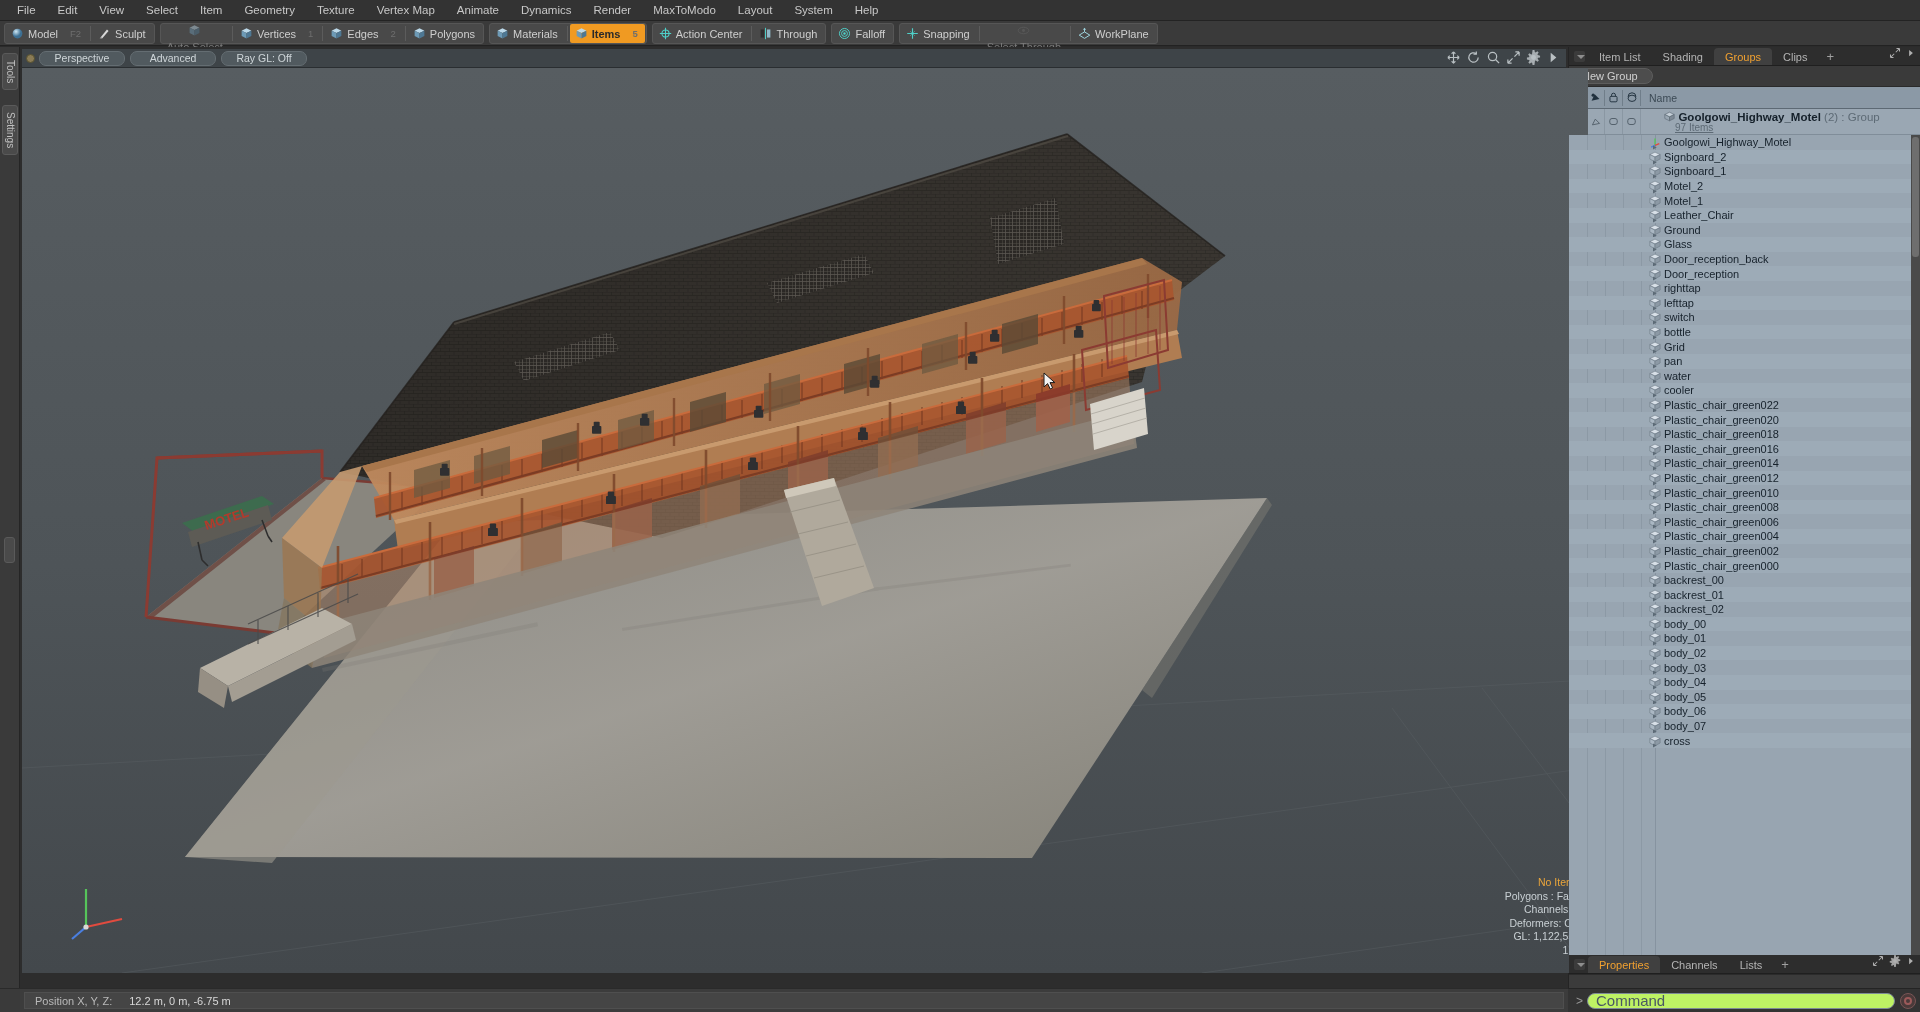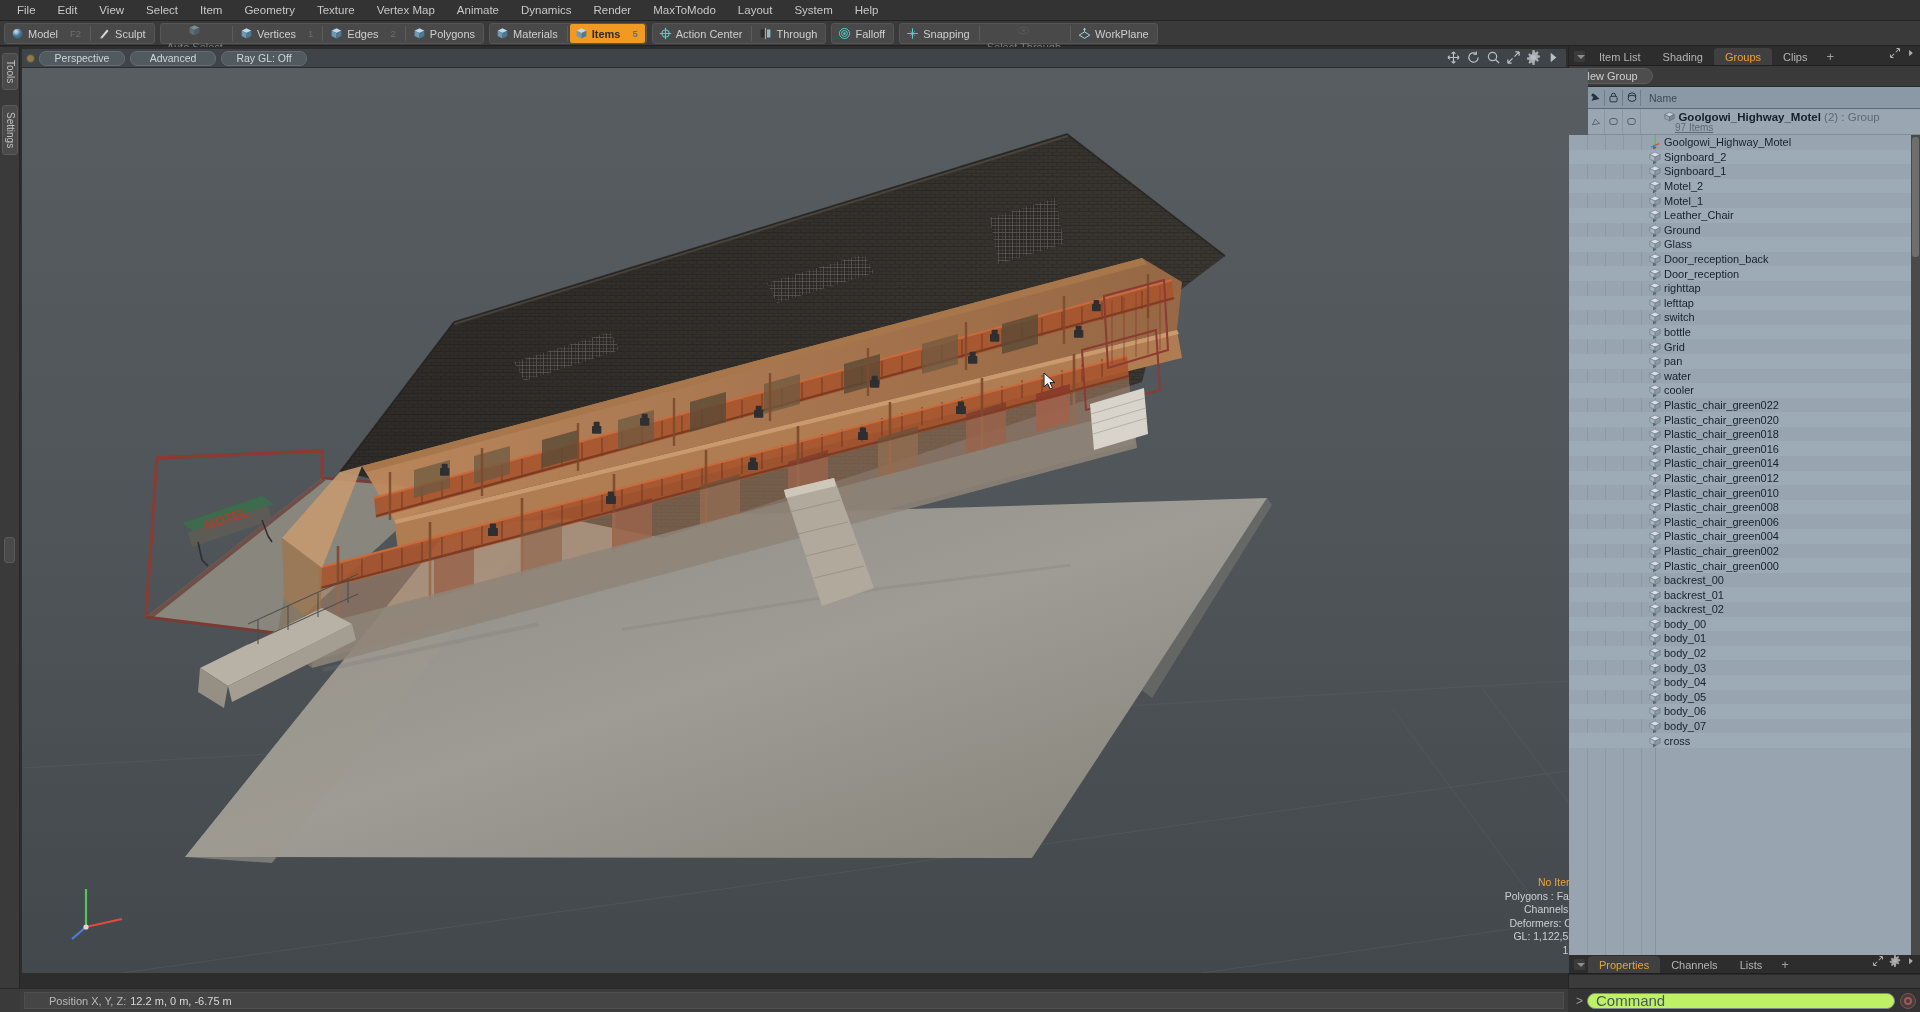--- a/index.html
+++ b/index.html
@@ -262,22 +262,22 @@
   #statusbar {
     position: absolute; bottom: 0; left: 0;
     width: 1568px; height: 24px;
     background: #3c3c3c; border-top: 1px solid #2a2a2a;
     display: flex; align-items: center;
   }
   #statusbar .sgrip { width: 20px; height: 100%; background: #3a3a3a; }
   #statusfield {
     flex: 1; height: 17px; margin: 0 4px;
     background: #454545; border: 1px solid #4f4f4f;
-    display: flex; align-items: center; padding-left: 24px;
-    font-size: 11px; color: #c5c5c5; gap: 4px;
+    display: flex; align-items: center; padding-left: 10px;
+    font-size: 11px; color: #c5c5c5; gap: 17px;
   }
   #statusfield .slabel { color: #b9b9b9; }
   #statusfield .sval { color: #d8d8d8; }
 
   #cmdbar {
     position: absolute; bottom: 0; right: 0;
     width: 352px; height: 24px;
     background: #333333; border-top: 1px solid #242424;
     display: flex; align-items: center; padding: 0 4px;
   }

